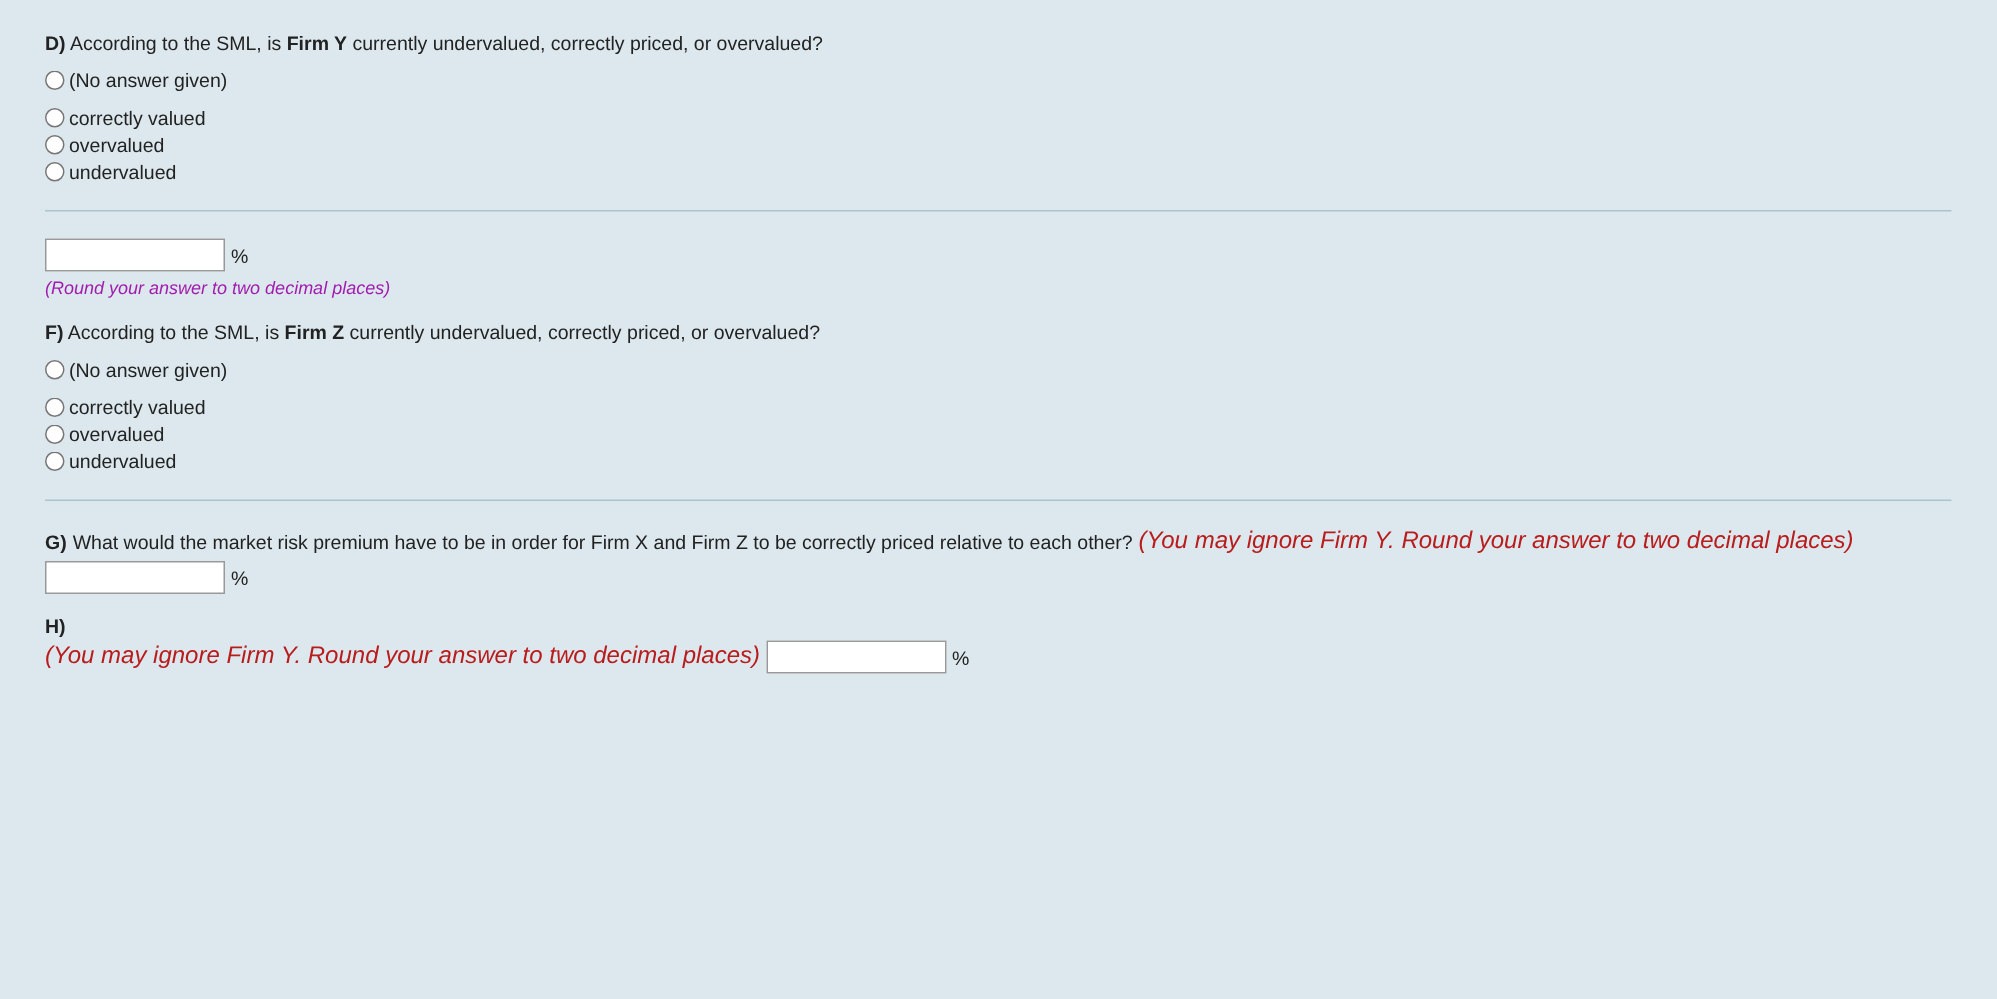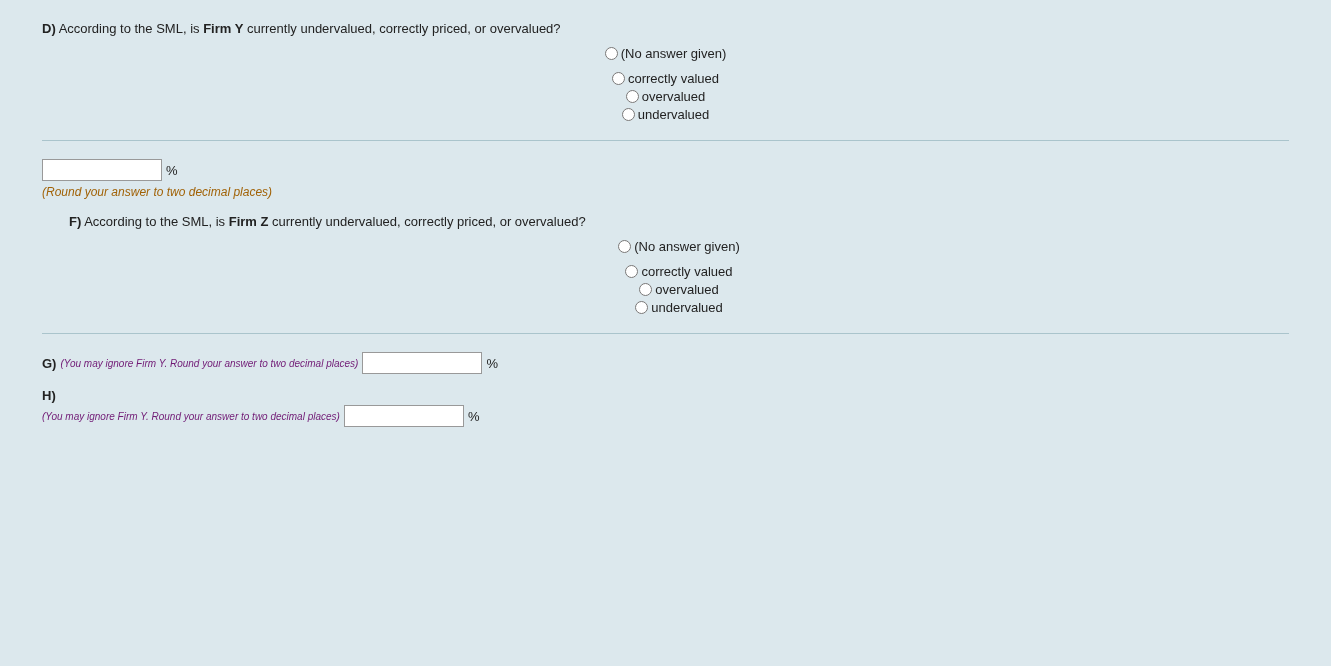--- a/index.html
+++ b/index.html
@@ -12,21 +12,21 @@
       background-color: #dce8ed;
       font-family: Arial, sans-serif;
       font-size: 13px;
       color: #222;
       width: 1331px;
       min-height: 666px;
     }
 
     .page-container {
       background-color: #dce8ed;
-      padding: 20px 42px;
+      padding: 20px 30px;
     }
 
     .section {
       margin-bottom: 10px;
     }
 
     .question-label {
       font-weight: normal;
       margin-bottom: 8px;
       line-height: 1.4;
@@ -52,37 +52,36 @@
     .text-input {
       border: 1px solid #999;
       padding: 2px 4px;
       font-size: 13px;
       background: #fff;
     }
 
     .hint {
       font-style: italic;
       font-size: 12px;
-      color: #a16207;
+      color: #a21caf;
       margin-bottom: 4px;
     }
 
     .italic-note {
       font-style: italic;
-      font-size: 10px;
-      color: #701a75;
+      font-size: 16px;
+      color: #b91c1c;
       text-align: center;
     }
 
     .radio-option {
       display: flex;
       align-items: center;
       gap: 3px;
       margin: 3px 0;
-      justify-content: center;
     }
 
     input[type="radio"] {
       cursor: pointer;
       margin: 0;
     }
 
     input[type="text"] {
       height: 22px;
     }
@@ -141,21 +140,21 @@
   <hr class="divider">
 
   <div class="section">
     <div class="inline-input-group">
       <input type="text" class="text-input" style="width: 120px;">
       <span>%</span>
     </div>
     <div class="hint">(Round your answer to two decimal places)</div>
   </div>
 
-  <div class="section" style="margin-top: 14px; margin-left: 27px;">
+  <div class="section" style="margin-top: 14px;">
     <div class="question-label">
       <b>F)</b>
       <span>According to the SML, is </span><b>Firm Z</b><span> currently undervalued, correctly priced, or overvalued?</span>
     </div>
 
     <div class="radio-option">
       <input type="radio" name="question_f" id="f_no_answer" style="">
       <label for="f_no_answer">(No answer given)</label>
     </div>
 
@@ -172,20 +171,21 @@
         <input type="radio" name="question_f" id="f_under" style="">
         <label for="f_under">undervalued</label>
       </div>
     </div>
   </div>
 
   <hr class="divider">
 
   <div class="section section-g">
     <b>G)</b>
+    <span>What would the market risk premium have to be in order for Firm X and Firm Z to be correctly priced relative to each other?</span>
     <span class="italic-note">(You may ignore Firm Y. Round your answer to two decimal places)</span>
     <input type="text" class="text-input" style="width: 120px;">
     <span>%</span>
   </div>
 
   <div class="section-h-block">
     <div class="section-h">
       <b>H)</b>
     </div>
     <div style="display: flex; align-items: center; gap: 4px; margin-top: 2px;">

